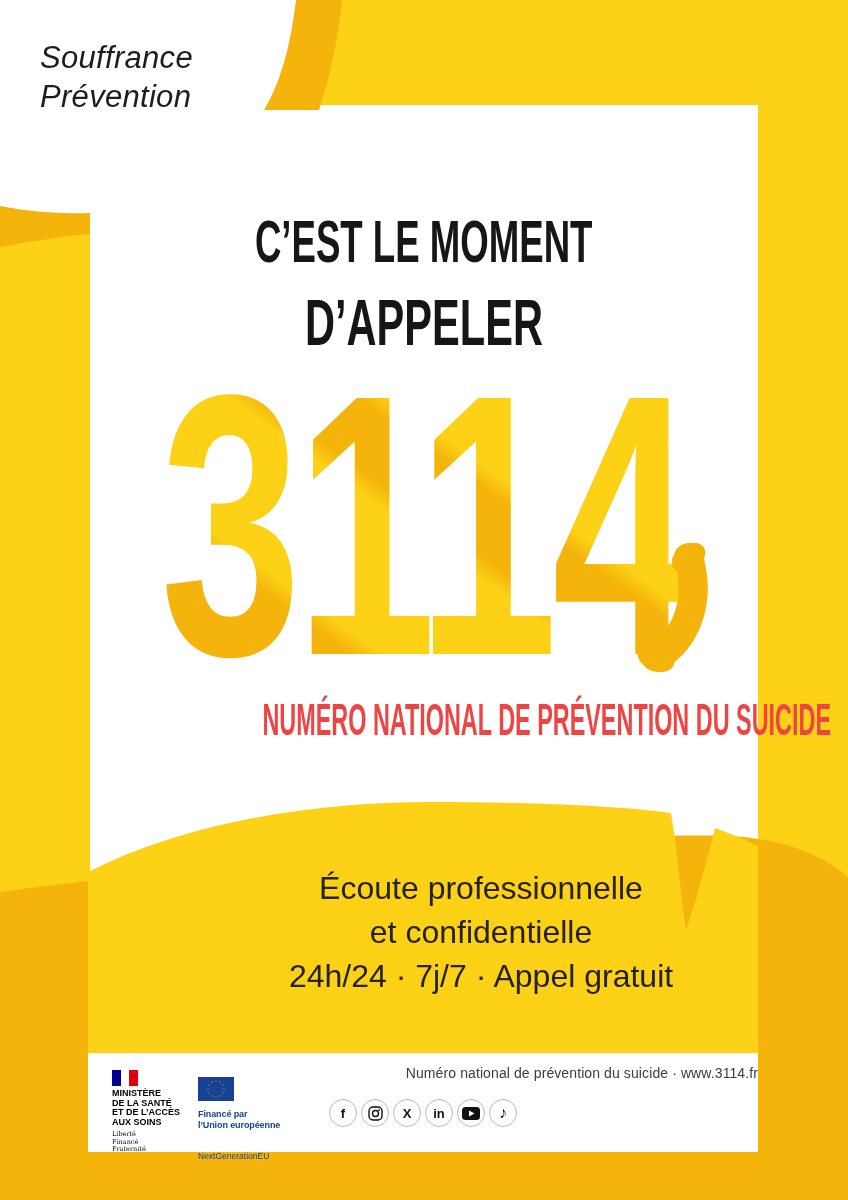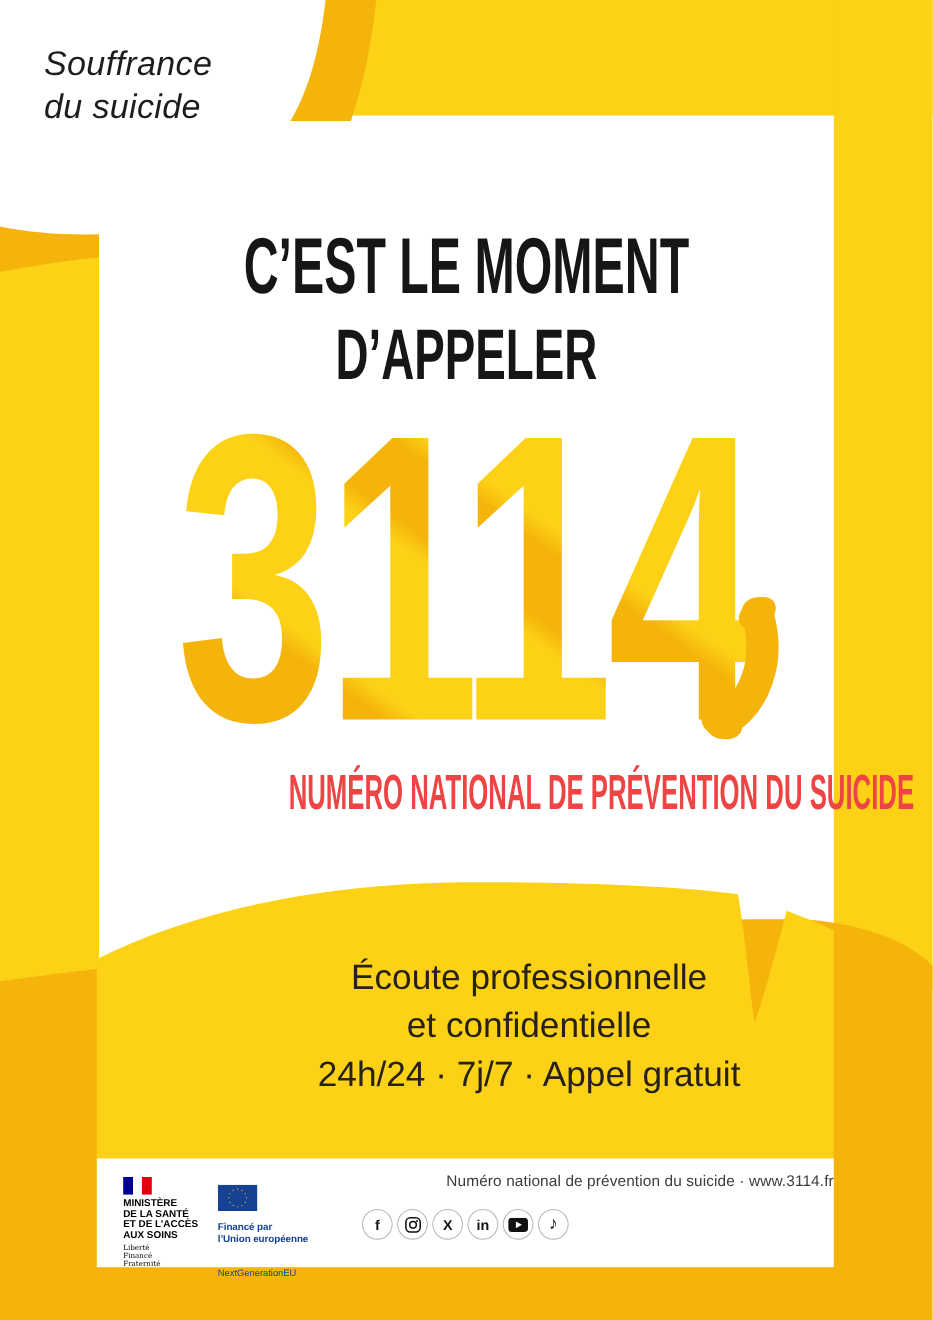--- a/index.html
+++ b/index.html
@@ -10,21 +10,21 @@
 
   
   .brand{position:absolute;left:40px;top:38px;font-size:31px;line-height:39px;
          font-weight:500;letter-spacing:.3px;color:#1D1D1B;font-style:italic;}
 
   
   .cond{display:inline-block;transform-origin:center;white-space:nowrap;font-stretch:condensed;}
 
   .headline{position:absolute;top:197px;left:0;width:100%;text-align:center;
             font-weight:700;color:#161614;}
-  .headline .l1{font-size:72px;line-height:90px;}
+  .headline .l1{font-size:60px;line-height:90px;}
   .headline .l1 .cond{transform:scaleX(.61);}
   .headline .l2{font-size:65px;line-height:68px;margin-top:2px;}
   .headline .l2 .cond{transform:scaleX(.64);}
 
   .subtitle{position:absolute;top:694px;left:0;width:100%;text-align:center;
             font-weight:700;font-size:45px;line-height:52px;color:#ef4444;}
   .subtitle .cond{transform:scaleX(.52);}
 
   .bubble-copy{position:absolute;top:866px;left:88px;width:786px;text-align:center;
                font-size:32px;line-height:44px;font-weight:400;color:#262219;}
@@ -87,21 +87,21 @@
 
     <g transform="translate(628,536) scale(1.08)">
       <path d="M26,112 C54,96 68,60 56,20" fill="none" stroke-width="27" stroke-linecap="round" stroke="#F5B40B"></path>
       <ellipse cx="26" cy="112" rx="18" ry="13" transform="rotate(25 26 112)" fill="#F5B40B"></ellipse>
       <ellipse cx="56" cy="20" rx="17" ry="12" transform="rotate(-35 56 20)" fill="#F5B40B"></ellipse>
     </g>
   </svg>
 
   <div class="brand">
     <div>Souffrance</div>
-    <div>du suicide</div>
+    <div>Prévention</div>
   </div>
 
   <div class="headline">
     <div class="l1"><span class="cond">C’EST LE MOMENT</span></div>
     <div class="l2"><span class="cond">D’APPELER</span></div>
   </div>
 
   <div class="subtitle">
     <span class="cond">NUMÉRO NATIONAL DE PRÉVENTION DU SUICIDE</span>
   </div>

